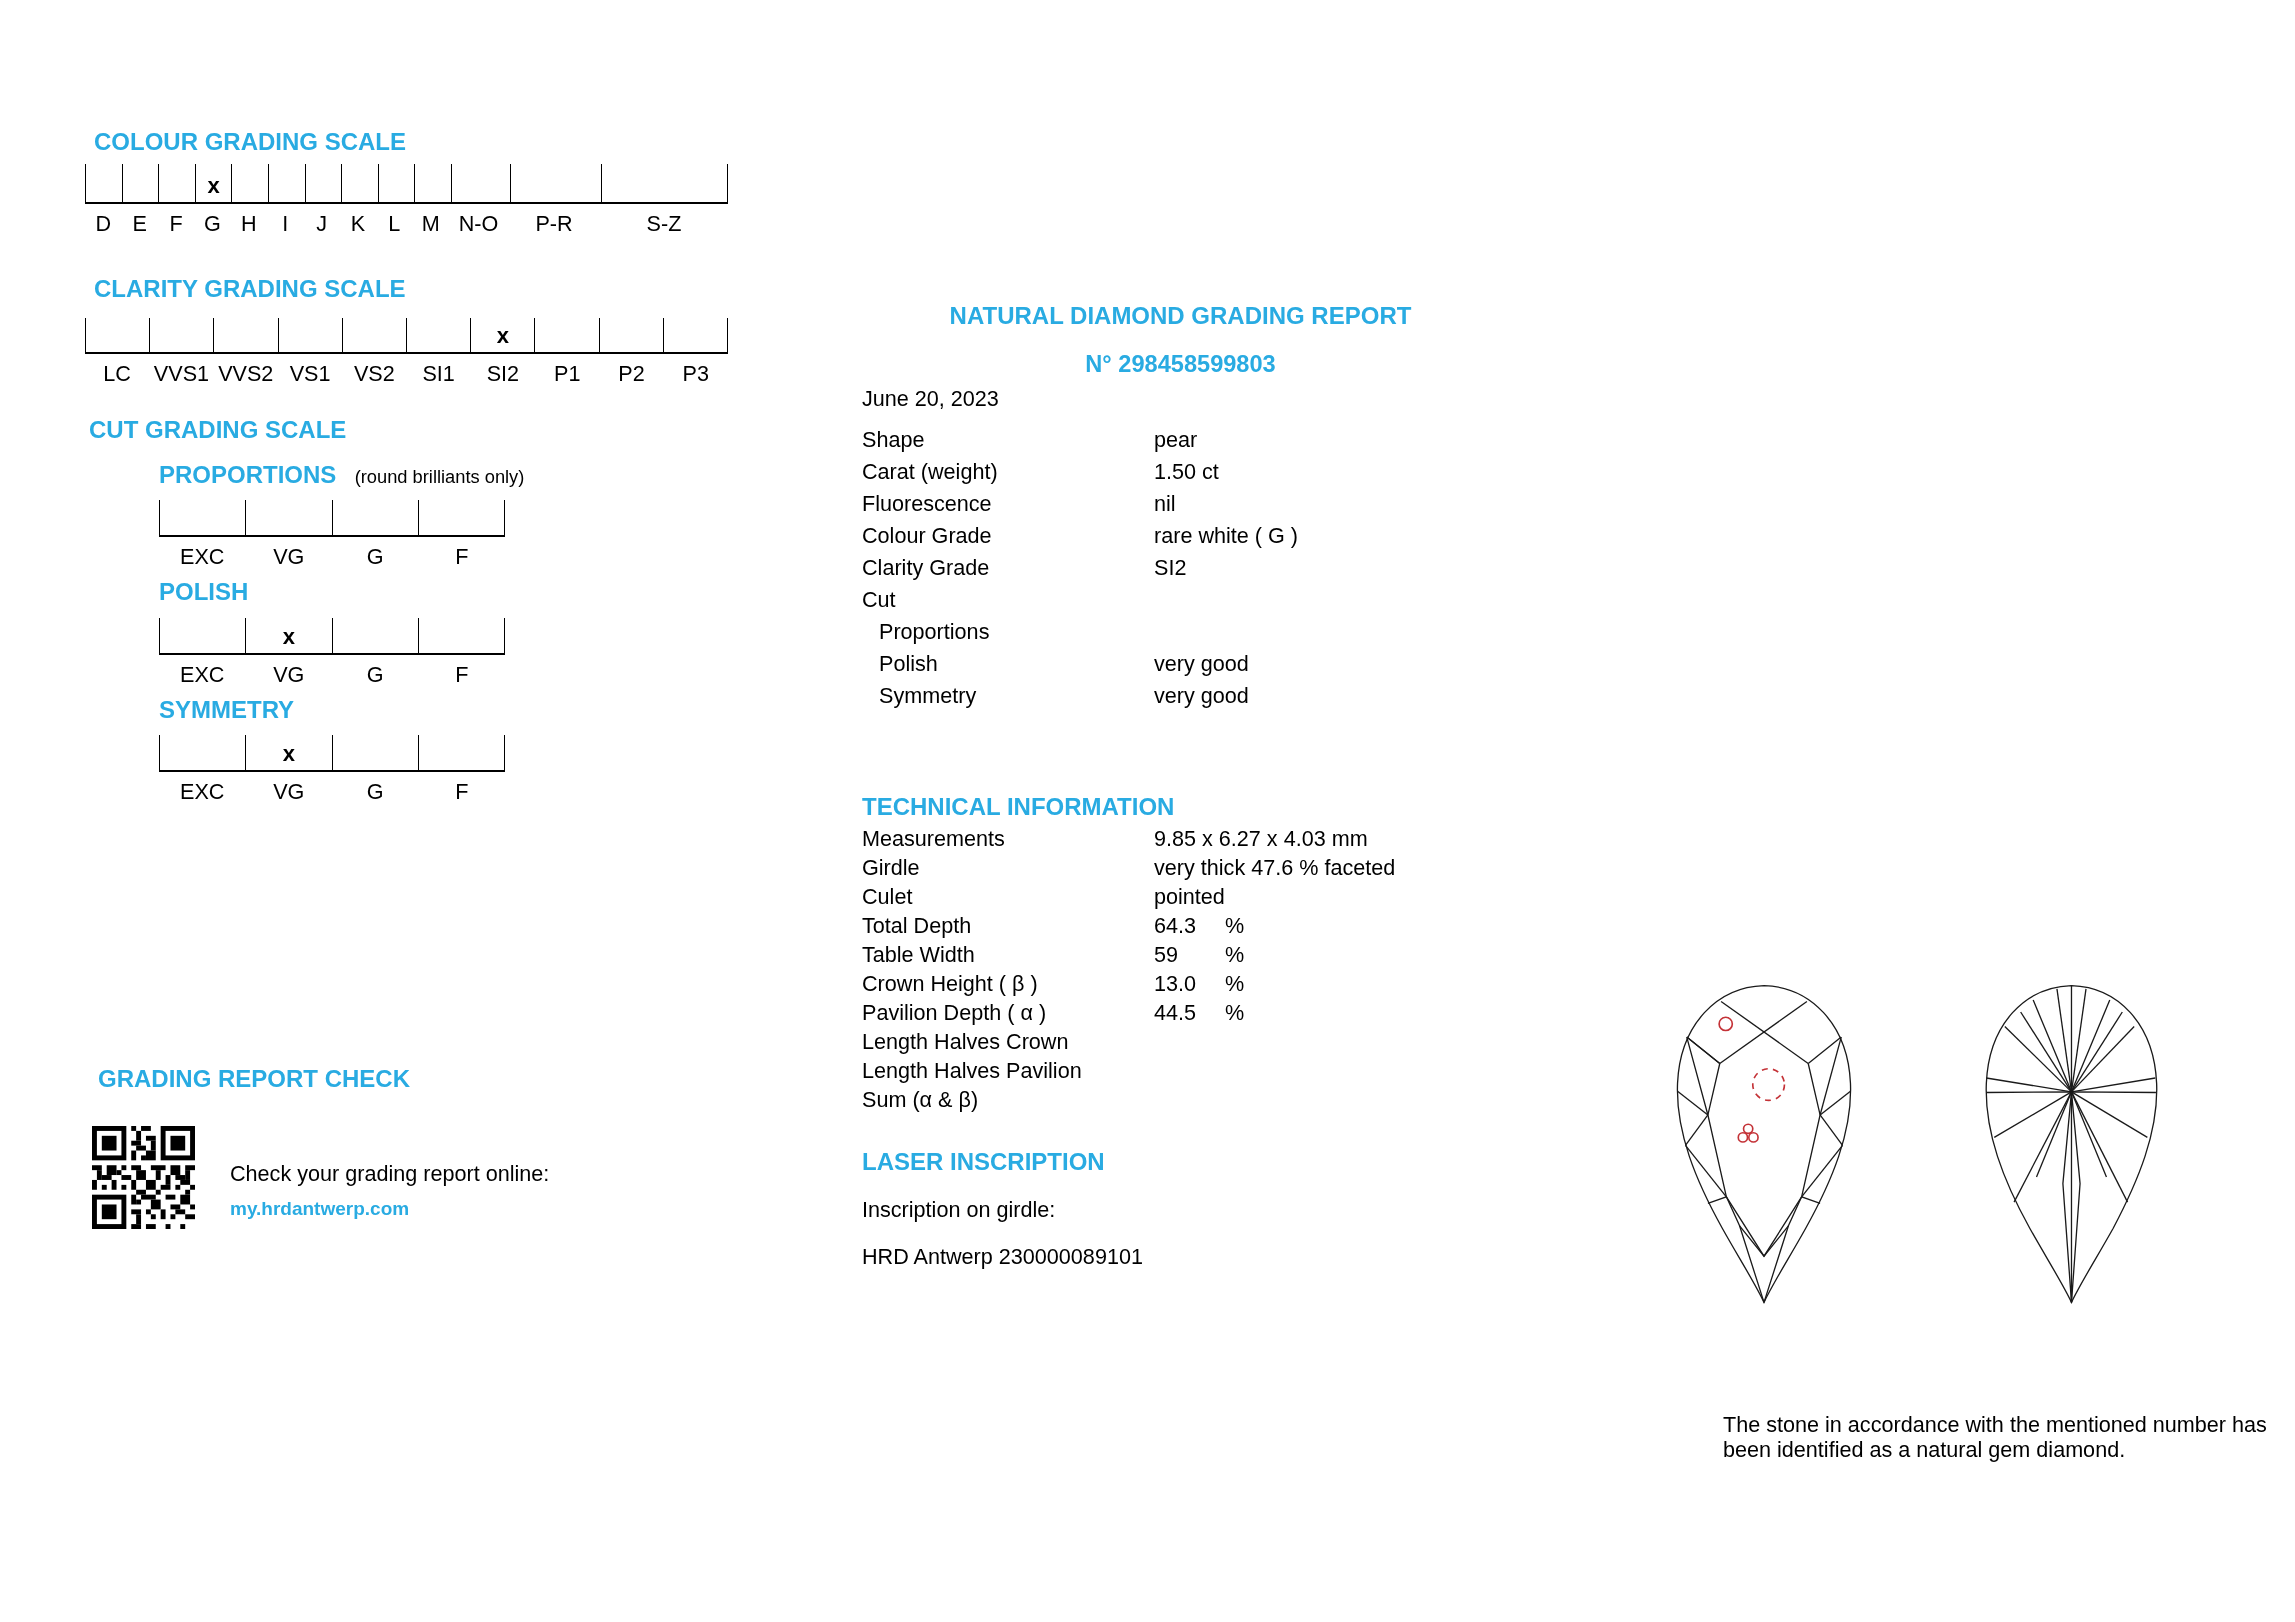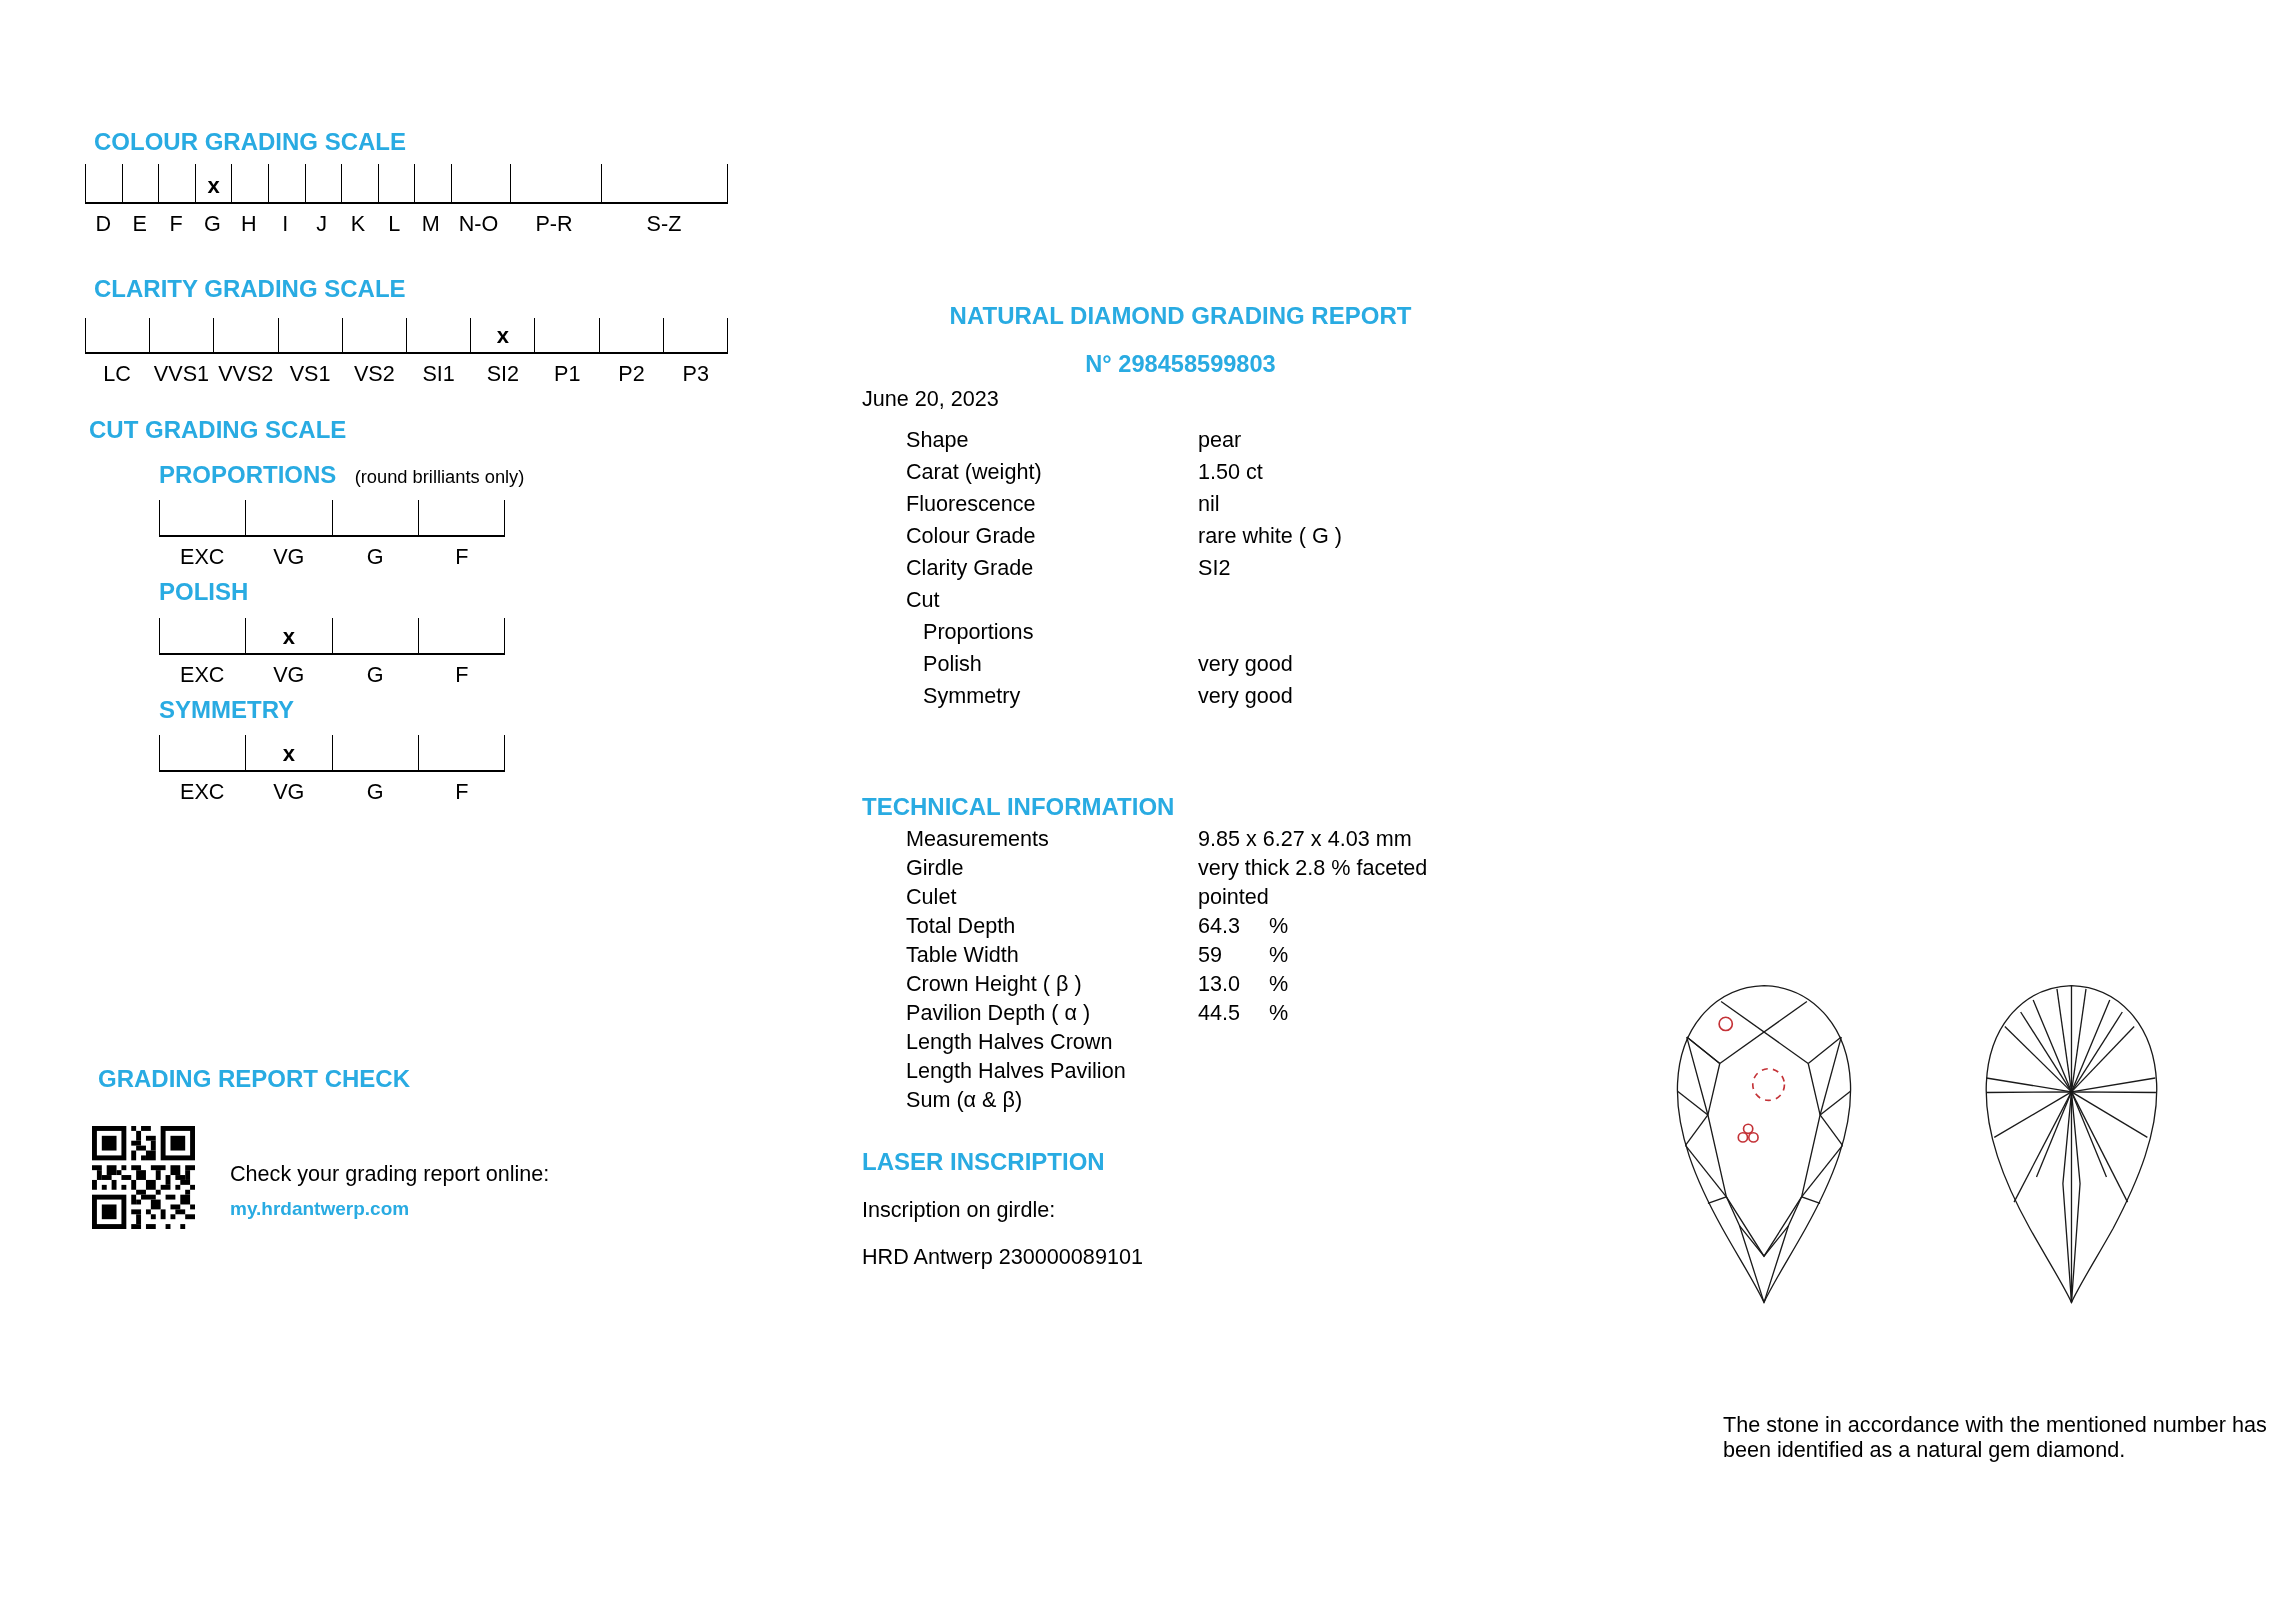--- a/index.html
+++ b/index.html
@@ -13,21 +13,21 @@
   .scale .cells{display:flex;border-bottom:2.6px solid #000;}
   .scale .cell{flex-basis:0;border-left:1.3px solid #000;display:flex;align-items:flex-end;justify-content:center;}
   .scale .cell:last-child{border-right:1.3px solid #000;}
   .scale-lg .cells{height:38px;}
   .scale-md .cells{height:34px;}
   .scale-sm .cells{height:35px;}
   .scale .labels{display:flex;}
   .scale .slabel{flex-basis:0;text-align:center;font-size:21.6px;padding-top:6.5px;white-space:nowrap;}
   .xmark{font-weight:bold;font-size:22px;line-height:1;padding-bottom:5.2px;}
   
-  .frow{display:flex;height:32px;align-items:flex-start;margin-left:44px;}
+  .frow{display:flex;height:32px;align-items:flex-start;}
   .trows .frow{height:29px;}
   .flabel{flex:0 0 292px;font-size:21.6px;white-space:nowrap;}
   .frow.indent .flabel{padding-left:17px;flex:0 0 275px;}
   .fvalue{font-size:21.6px;white-space:nowrap;display:inline-block;min-width:71px;}
   .funit{font-size:21.6px;white-space:nowrap;}
   .center{text-align:center;}
   .link{color:var(--accent);font-weight:bold;font-size:19px;}
   .notes{font-size:21.6px;line-height:1.18;white-space:normal;}
   .italic{font-style:italic;}
   svg{display:block;}
@@ -281,21 +281,21 @@
     </div>
 
   <div class="abs h1" style="left:862px;top:793px;">TECHNICAL INFORMATION</div>
   <div class="abs trows" style="left:862px;top:826px;">
       <div class="frow">
         <span class="flabel">Measurements</span>
         <span class="fvalue">9.85 x 6.27 x 4.03 mm</span>
       </div>
       <div class="frow">
         <span class="flabel">Girdle</span>
-        <span class="fvalue">very thick 2.8 % faceted</span>
+        <span class="fvalue">very thick 47.6 % faceted</span>
       </div>
       <div class="frow">
         <span class="flabel">Culet</span>
         <span class="fvalue">pointed</span>
       </div>
       <div class="frow">
         <span class="flabel">Total Depth</span>
         <span class="fvalue">64.3</span>
         <span class="funit">%</span>
       </div>

